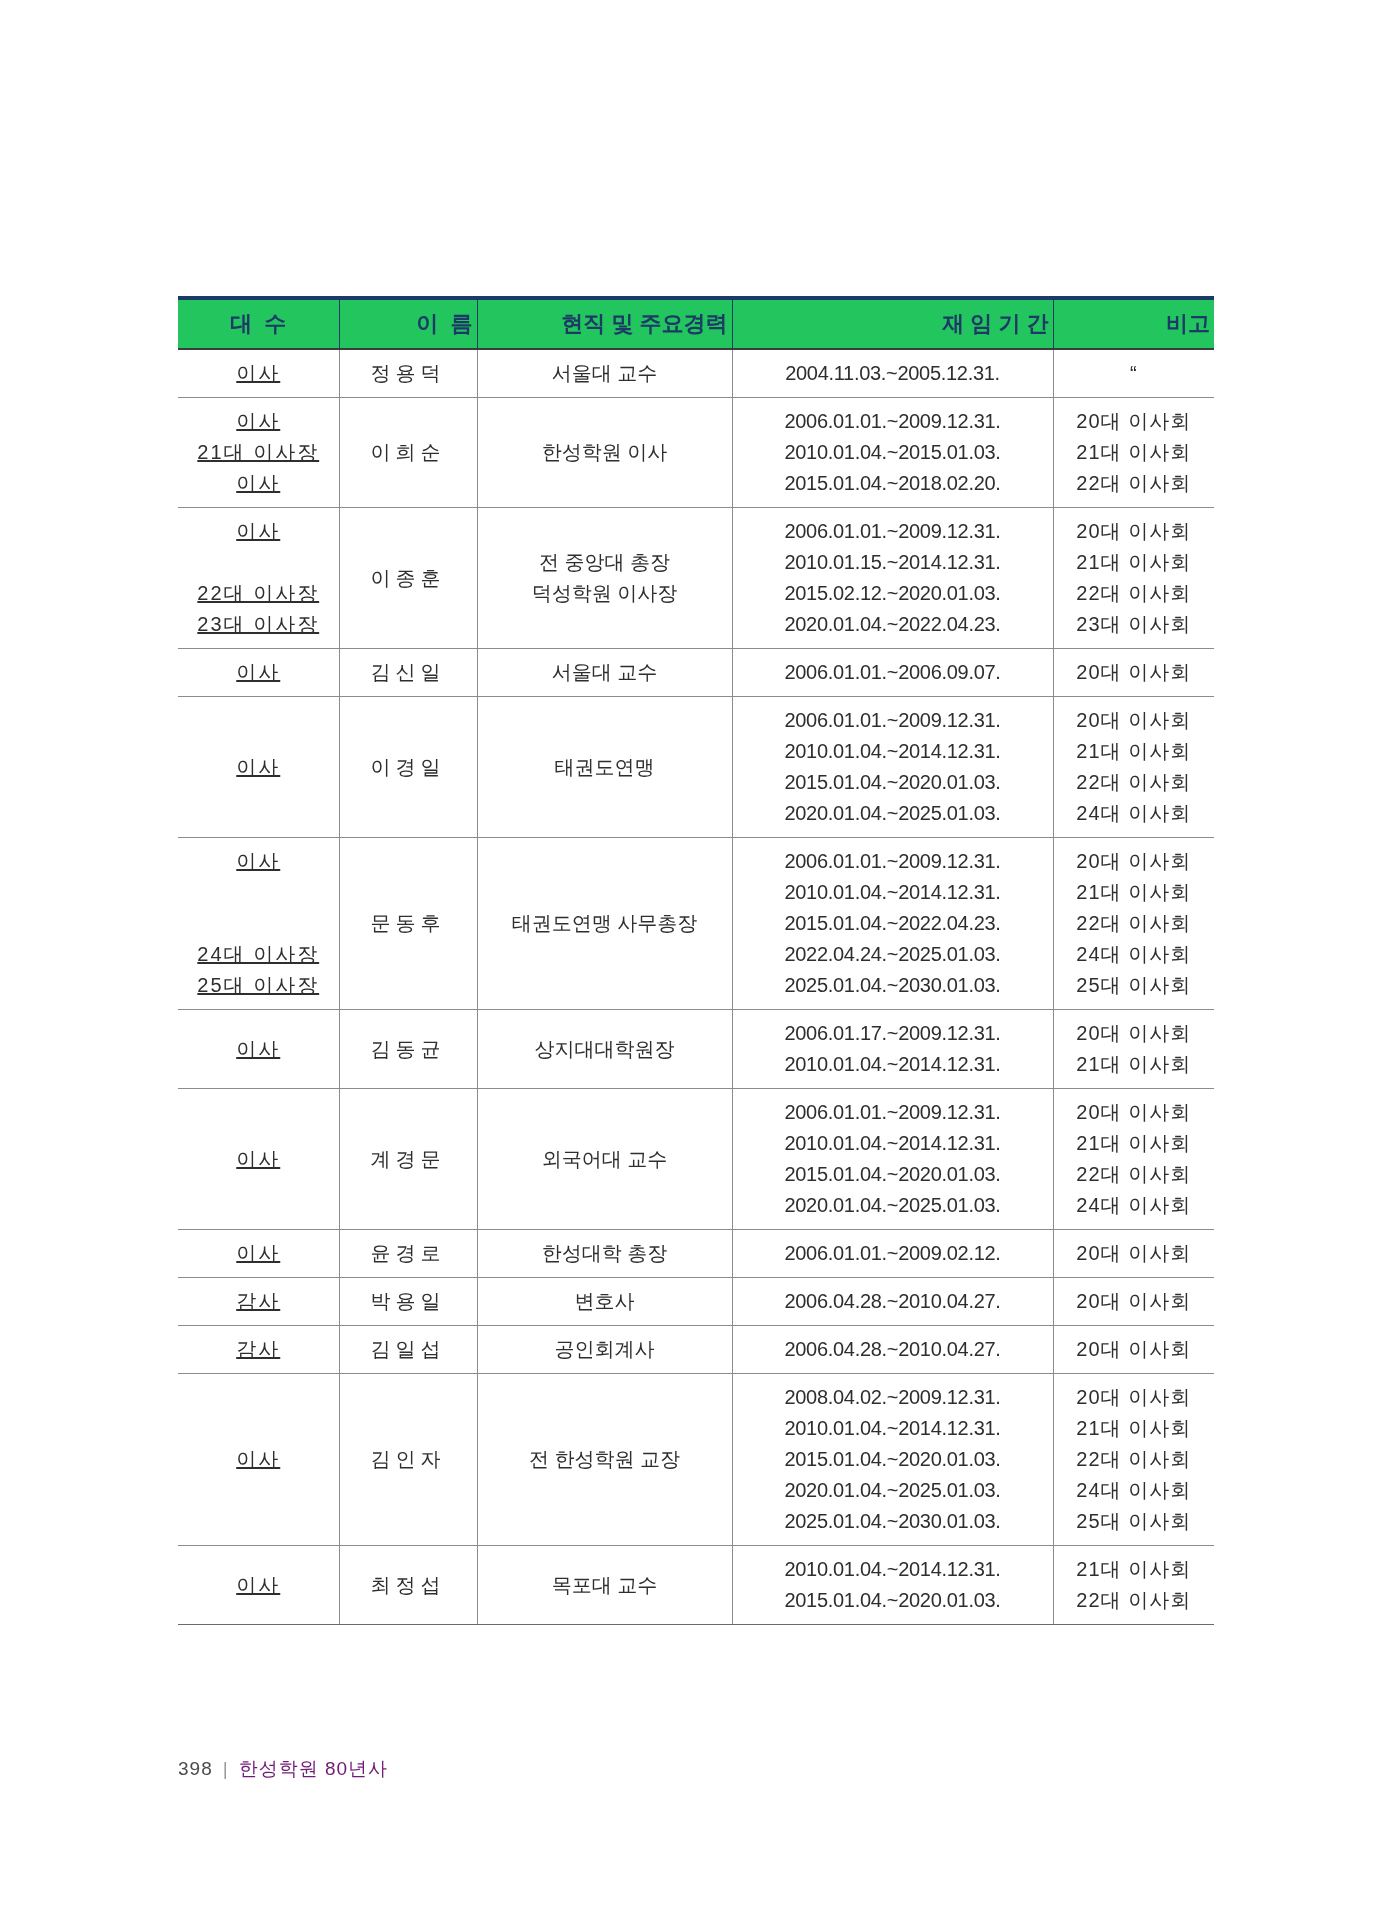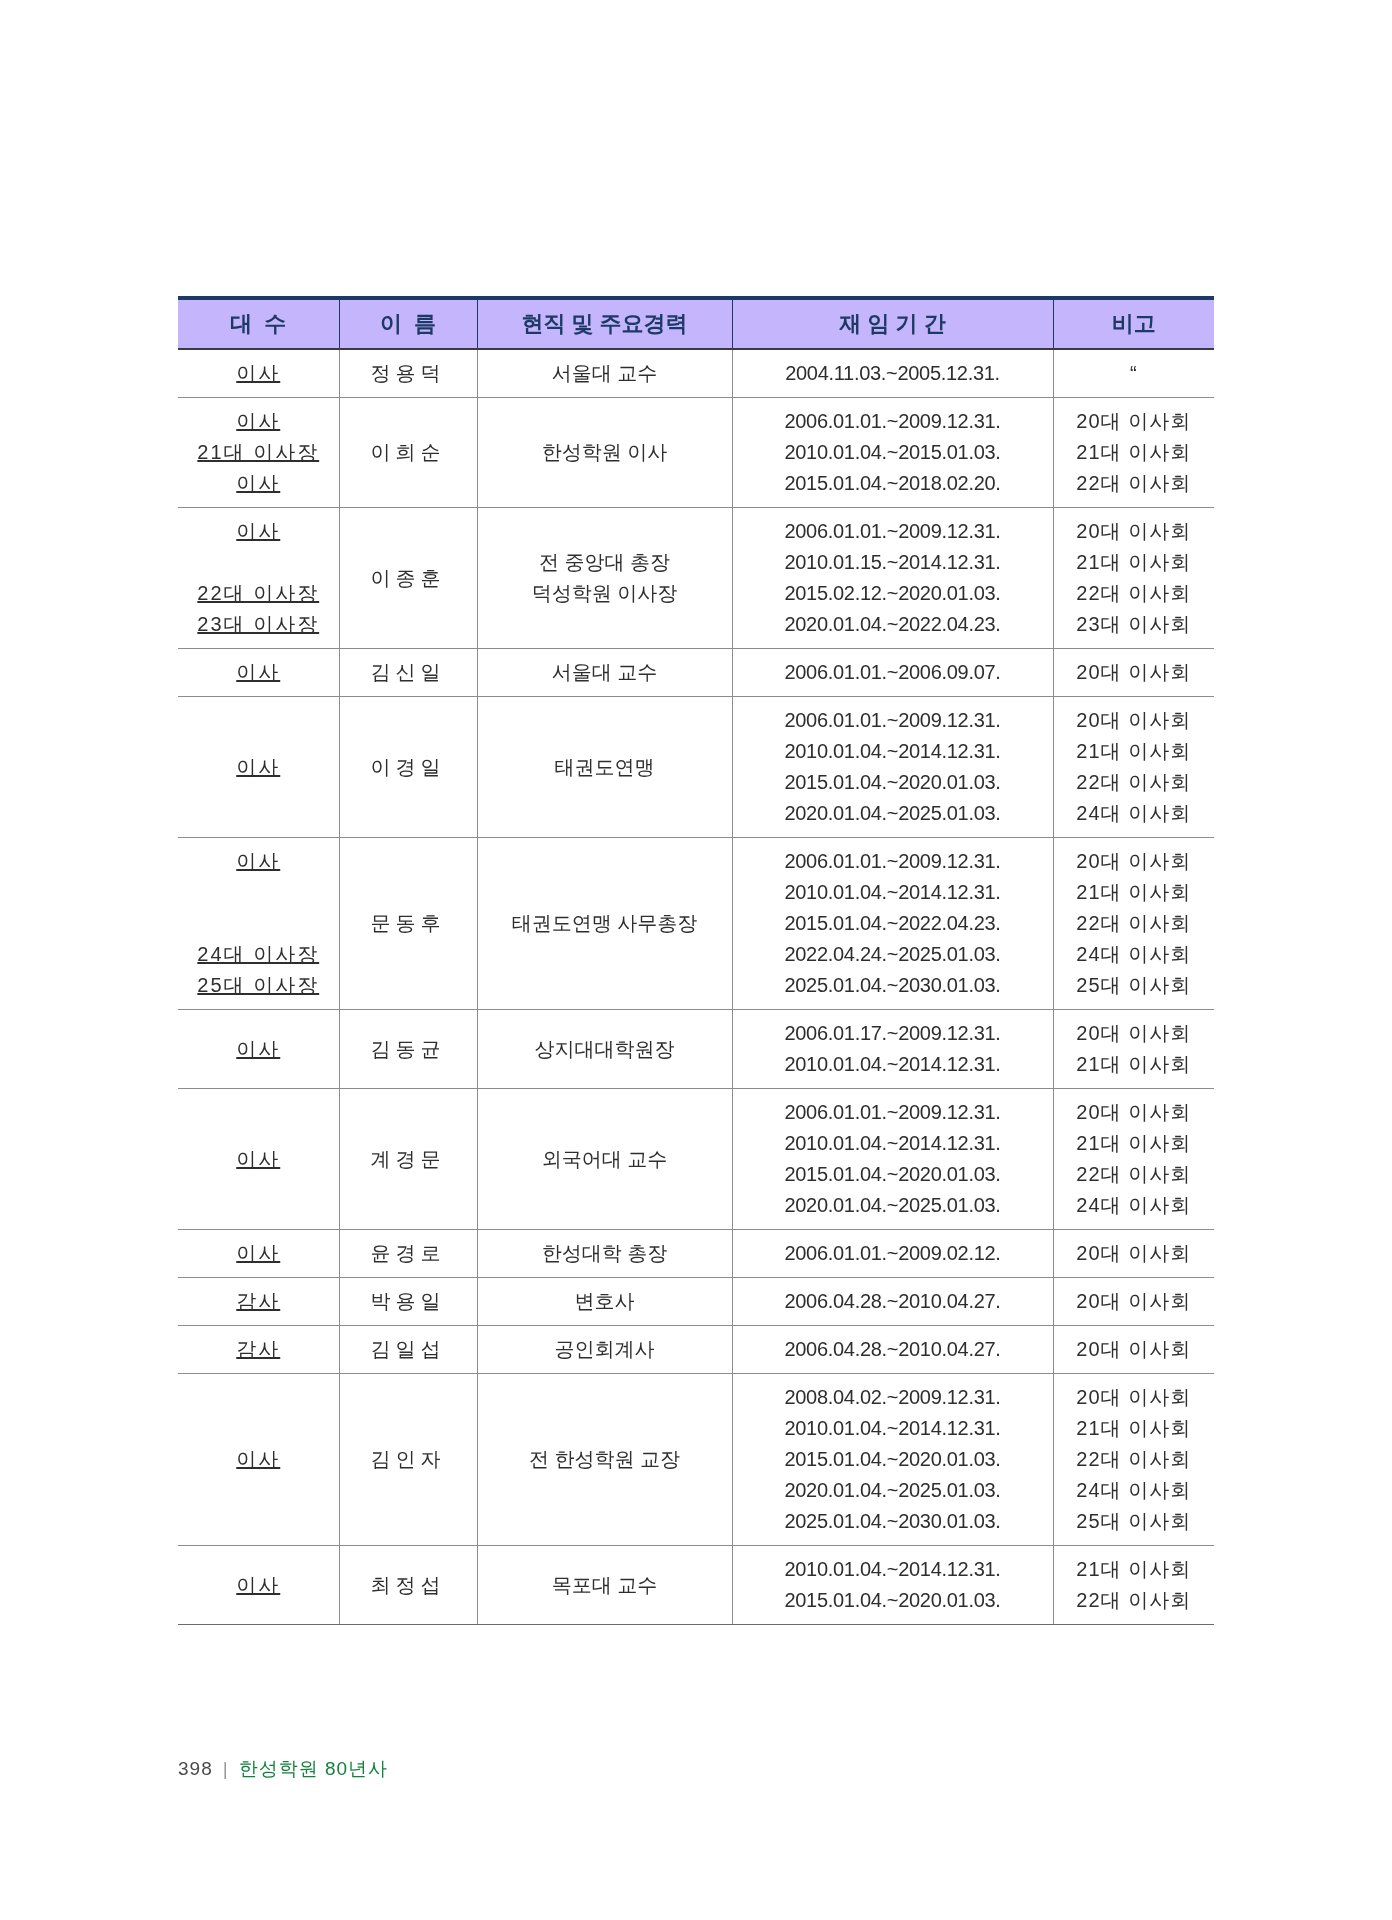--- a/index.html
+++ b/index.html
@@ -20,32 +20,32 @@
     left: 178px;
     top: 296px;
     width: 1036px;
   }
   table.board-table {
     width: 100%;
     border-collapse: collapse;
     border-top: 4px solid #1d3a66;
   }
   table.board-table th {
-    background: #c4b5fd;
+    background: #22c55e;
     color: #1d3a66;
     font-weight: bold;
     font-size: 22px;
     line-height: 26px;
     text-align: center;
     vertical-align: middle;
     padding: 11px 4px;
     border-bottom: 2px solid #3c3c3c;
     white-space: pre-wrap;
   }
-  table.board-table th + th { border-left: 1px solid #1d3a66; }
+  table.board-table th + th { border-left: 1px solid #1d3a66; text-align: right; }
   table.board-table td {
     font-size: 20px;
     line-height: 31px;
     color: #2e2e2e;
     text-align: center;
     vertical-align: middle;
     padding: 8px 4px;
     border-bottom: 1px solid #8c8c8c;
     white-space: pre-line;
   }
@@ -57,21 +57,21 @@
   td.c-remark { letter-spacing: 1px; }
   .page-footer {
     position: absolute;
     left: 178px;
     top: 1756px;
     font-size: 19px;
     color: #4a4a4a;
     letter-spacing: 1px;
   }
   .page-footer .divider { color: #9a9a9a; margin: 0 10px; }
-  .page-footer .book-title { color: #15803d; text-align: center; }
+  .page-footer .book-title { color: #701a75; text-align: center; }
 </style>
 </head>
 <body>
 
 <div class="page">
   <div class="table-wrap">
     <table class="board-table">
       <colgroup>
         <col style="width:161px">
         <col style="width:138px">

